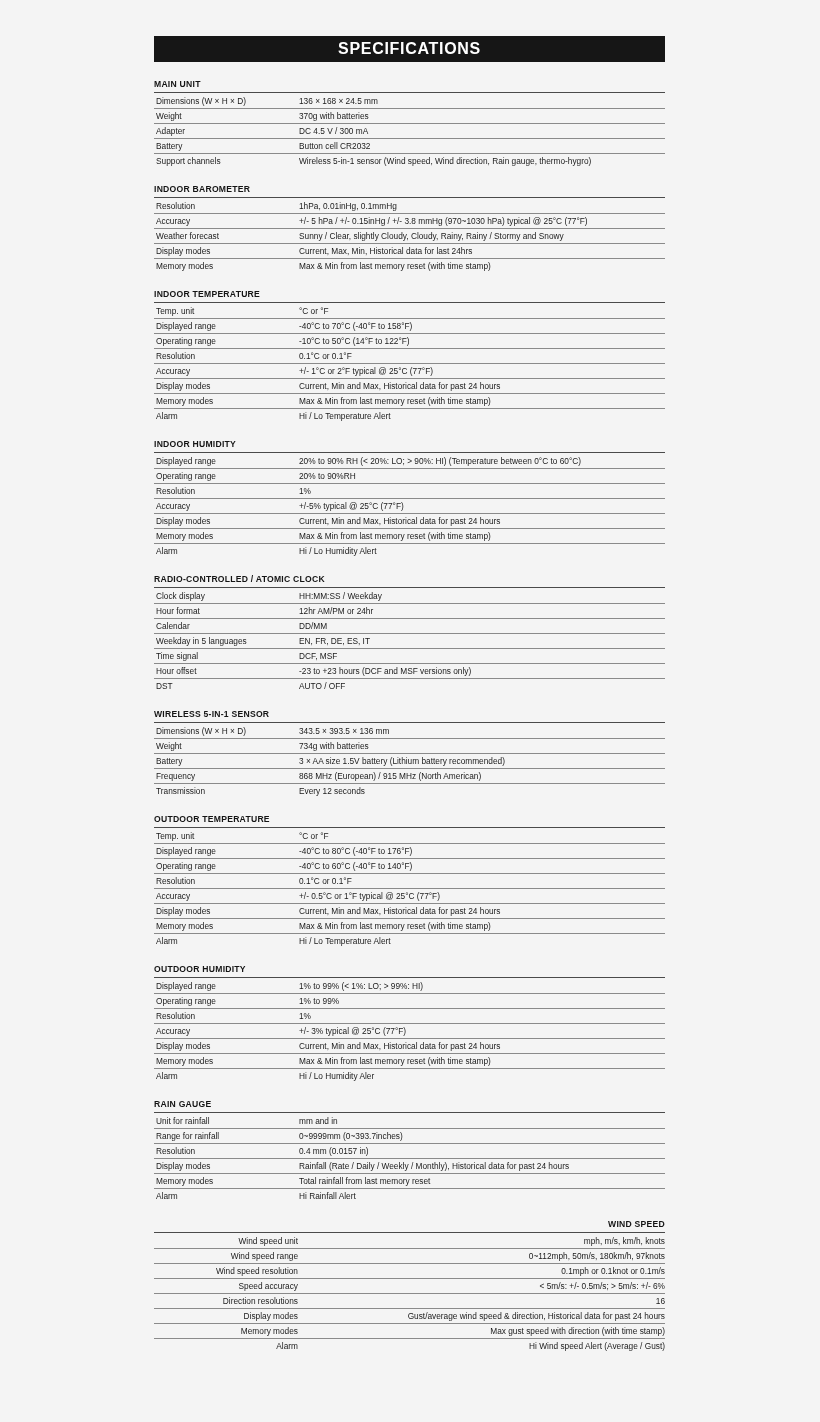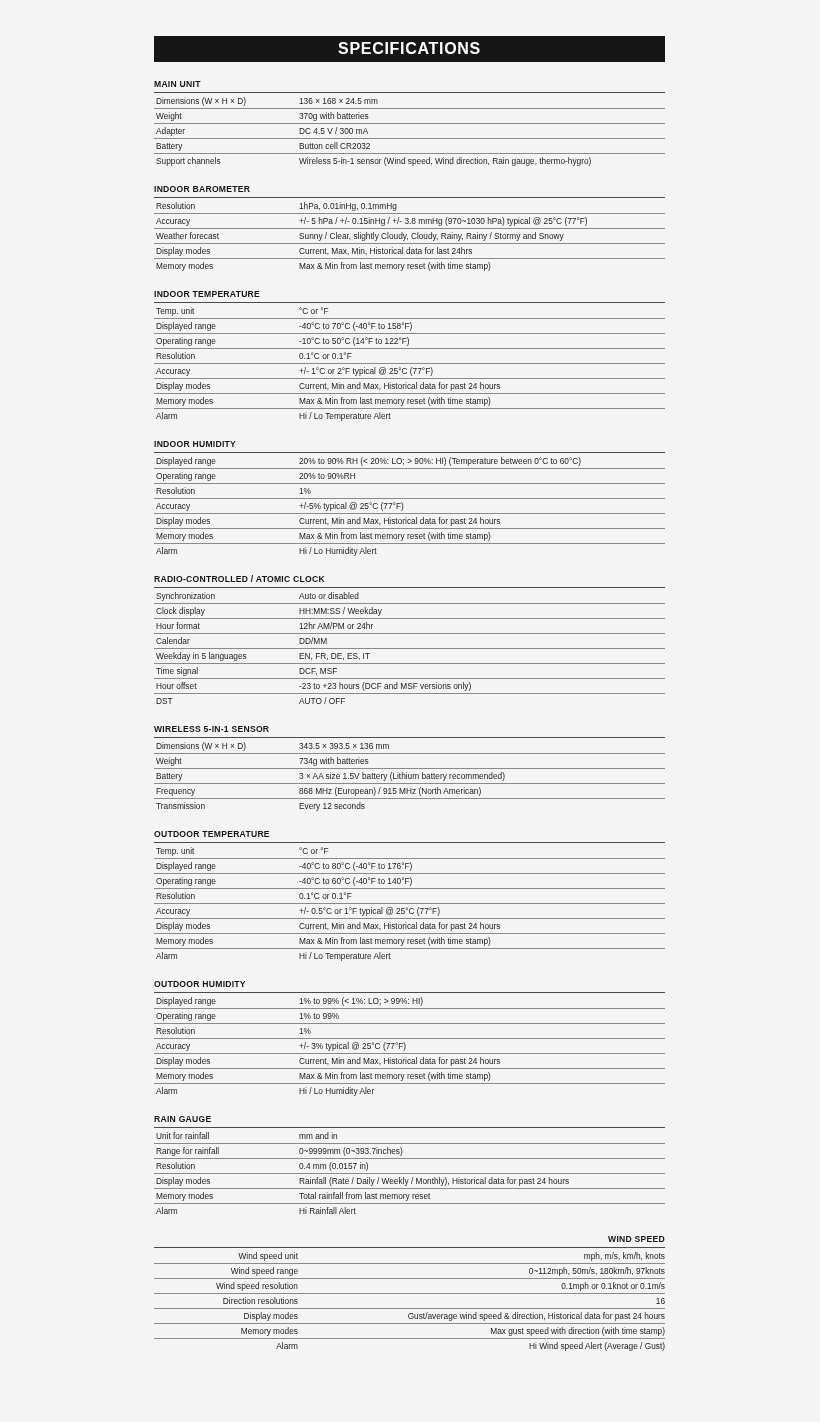--- a/index.html
+++ b/index.html
@@ -219,24 +219,20 @@
               <td class="v">Hi / Lo Humidity Alert</td>
             </tr>
           </tbody>
         </table>
       </div>
       <div class="section">
         <div class="section-heading">RADIO-CONTROLLED / ATOMIC CLOCK</div>
         <table class="spec-table">
           <tbody>
             <tr>
-              <td class="k">Synchronization</td>
-              <td class="v">Auto or disabled</td>
-            </tr>
-            <tr>
               <td class="k">Clock display</td>
               <td class="v">HH:MM:SS / Weekday</td>
             </tr>
             <tr>
               <td class="k">Hour format</td>
               <td class="v">12hr AM/PM or 24hr</td>
             </tr>
             <tr>
               <td class="k">Calendar</td>
               <td class="v">DD/MM</td>
@@ -402,20 +398,24 @@
             </tr>
             <tr>
               <td class="k">Wind speed range</td>
               <td class="v">0~112mph, 50m/s, 180km/h, 97knots</td>
             </tr>
             <tr>
               <td class="k">Wind speed resolution</td>
               <td class="v">0.1mph or 0.1knot or 0.1m/s</td>
             </tr>
             <tr>
+              <td class="k">Speed accuracy</td>
+              <td class="v">&lt; 5m/s: +/- 0.5m/s; &gt; 5m/s: +/- 6%</td>
+            </tr>
+            <tr>
               <td class="k">Direction resolutions</td>
               <td class="v">16</td>
             </tr>
             <tr>
               <td class="k">Display modes</td>
               <td class="v">Gust/average wind speed &amp; direction, Historical data for past 24 hours</td>
             </tr>
             <tr>
               <td class="k">Memory modes</td>
               <td class="v">Max gust speed with direction (with time stamp)</td>

